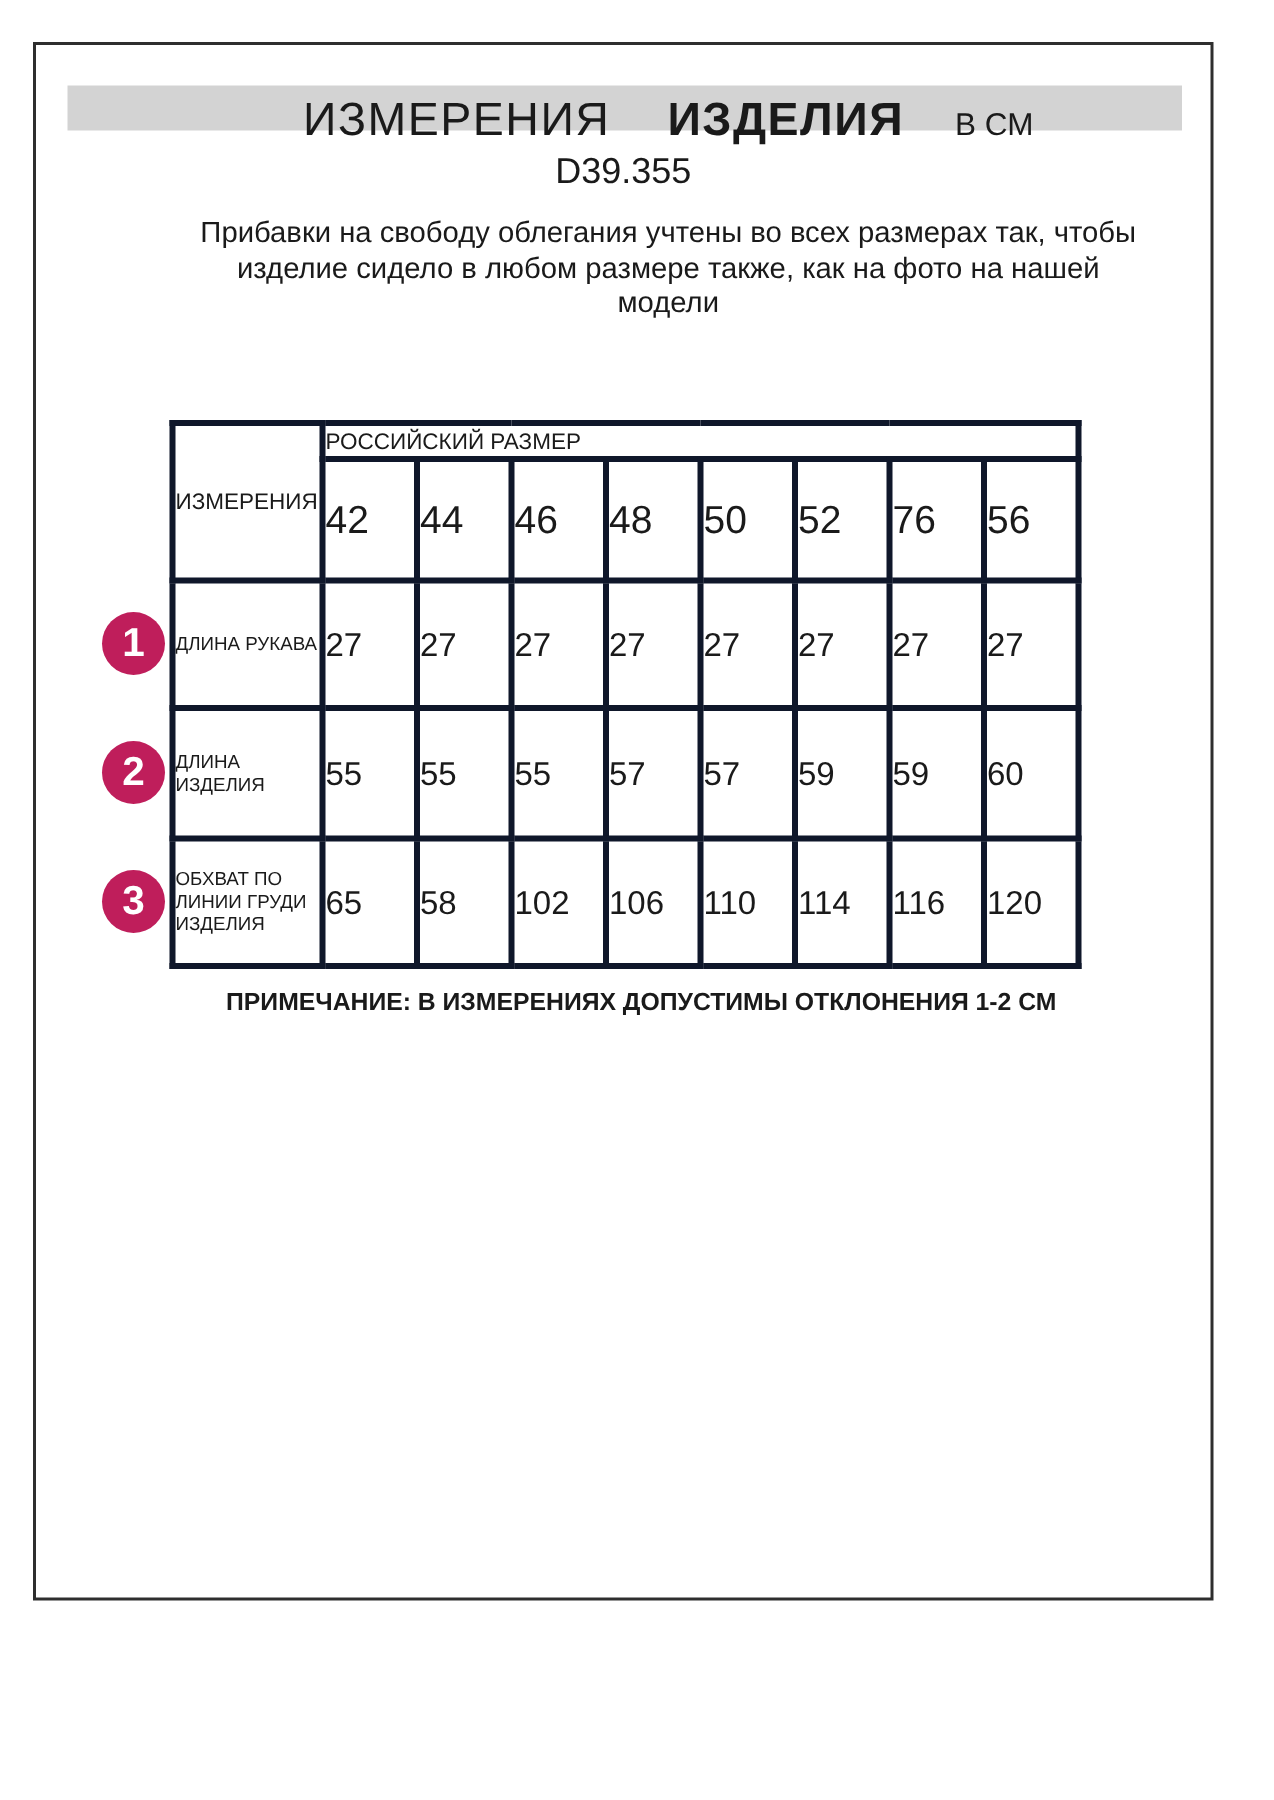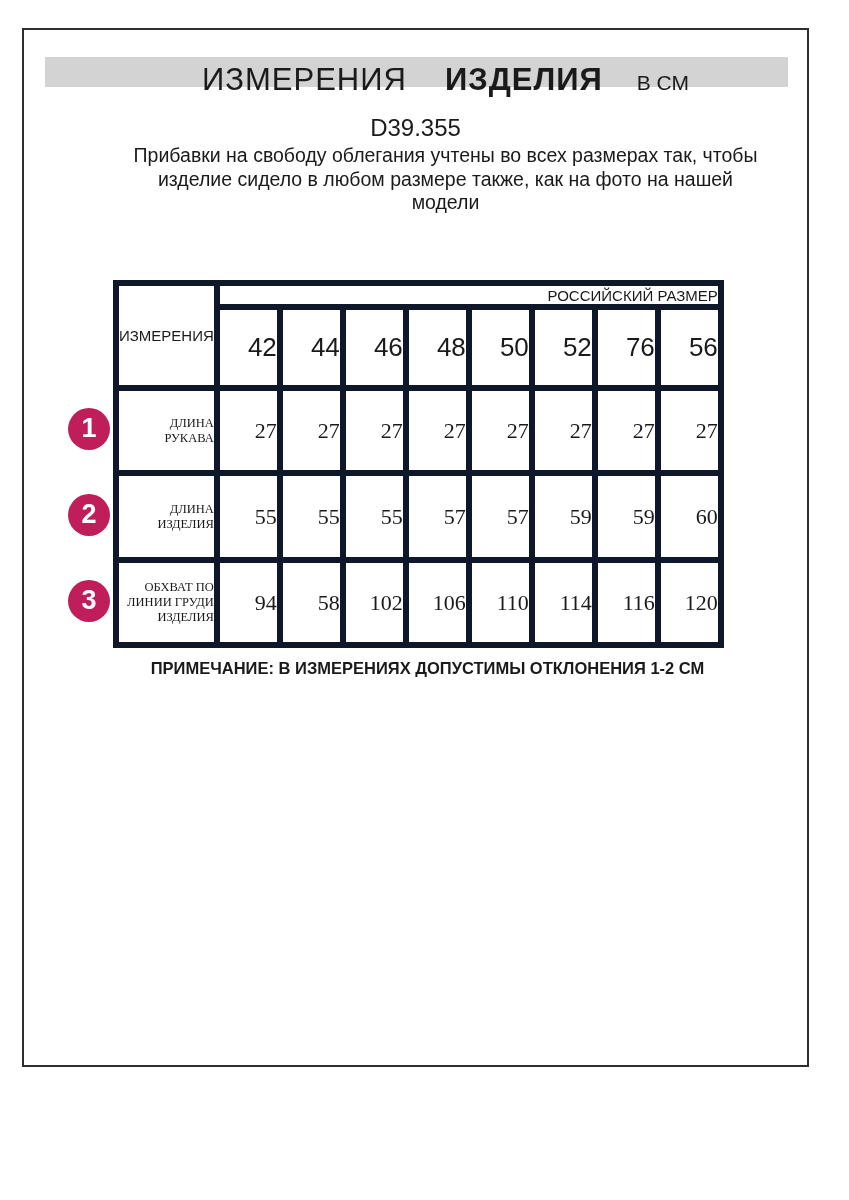--- a/index.html
+++ b/index.html
@@ -27,47 +27,47 @@
     text-align:center;
     white-space:nowrap;
     padding-left:0;
     box-sizing:border-box;
   }
   .title-bar .shift{display:inline-block;margin-left:58px;}
   .title-regular{font-size:31px;letter-spacing:1px;}
   .title-bold{font-size:31px;font-weight:bold;margin-left:38px;letter-spacing:1px;}
   .title-unit{font-size:21px;margin-left:34px;}
   .product-code{
-    position:absolute;left:22px;top:114px;width:787px;
+    position:absolute;left:22px;top:101px;width:787px;
     text-align:center;font-size:24px;
   }
   .description{
     position:absolute;left:22px;top:144px;width:847px;
     text-align:center;font-size:19.5px;line-height:23.5px;
   }
   .size-table-wrap{
     position:absolute;left:113px;top:280px;
   }
   table.size-table{
     border-collapse:collapse;
     table-layout:fixed;
   }
   table.size-table th, table.size-table td{
-    border:6px solid #0f172a;
-    text-align:right;
+    border:4px solid #0f172a;
+    text-align:left;
     vertical-align:middle;
     padding:0;
     font-weight:normal;
   }
   tr.group-row{height:24px;}
   th.group-header{font-size:15px;}
   th.corner-header{font-size:15px;}
   tr.sizes-row{height:81px;}
   th.size-header{font-size:26px;font-weight:bold;margin-top:21px;}
-  tbody tr{height:85px;font-family:Liberation Serif, serif;}
+  tbody tr{height:85px;}
   tbody tr.r1{height:87px;}
   th.row-label{font-size:12.5px;line-height:15px;padding:0 1px;}
   td.value-cell{font-size:22px;}
   .row-badge{
     position:absolute;
     width:42px;height:42px;
     border-radius:50%;
     display:flex;align-items:center;justify-content:center;
     color:#ffffff;
     font-size:27px;font-weight:bold;
@@ -145,21 +145,21 @@
             <td class="value-cell">55</td>
             <td class="value-cell">55</td>
             <td class="value-cell">57</td>
             <td class="value-cell">57</td>
             <td class="value-cell">59</td>
             <td class="value-cell">59</td>
             <td class="value-cell">60</td>
           </tr>
           <tr class="r2">
             <th class="row-label">ОБХВАТ ПО ЛИНИИ ГРУДИ ИЗДЕЛИЯ</th>
-            <td class="value-cell">94</td>
+            <td class="value-cell">65</td>
             <td class="value-cell">58</td>
             <td class="value-cell">102</td>
             <td class="value-cell">106</td>
             <td class="value-cell">110</td>
             <td class="value-cell">114</td>
             <td class="value-cell">116</td>
             <td class="value-cell">120</td>
           </tr>
         </tbody>
     </table>

